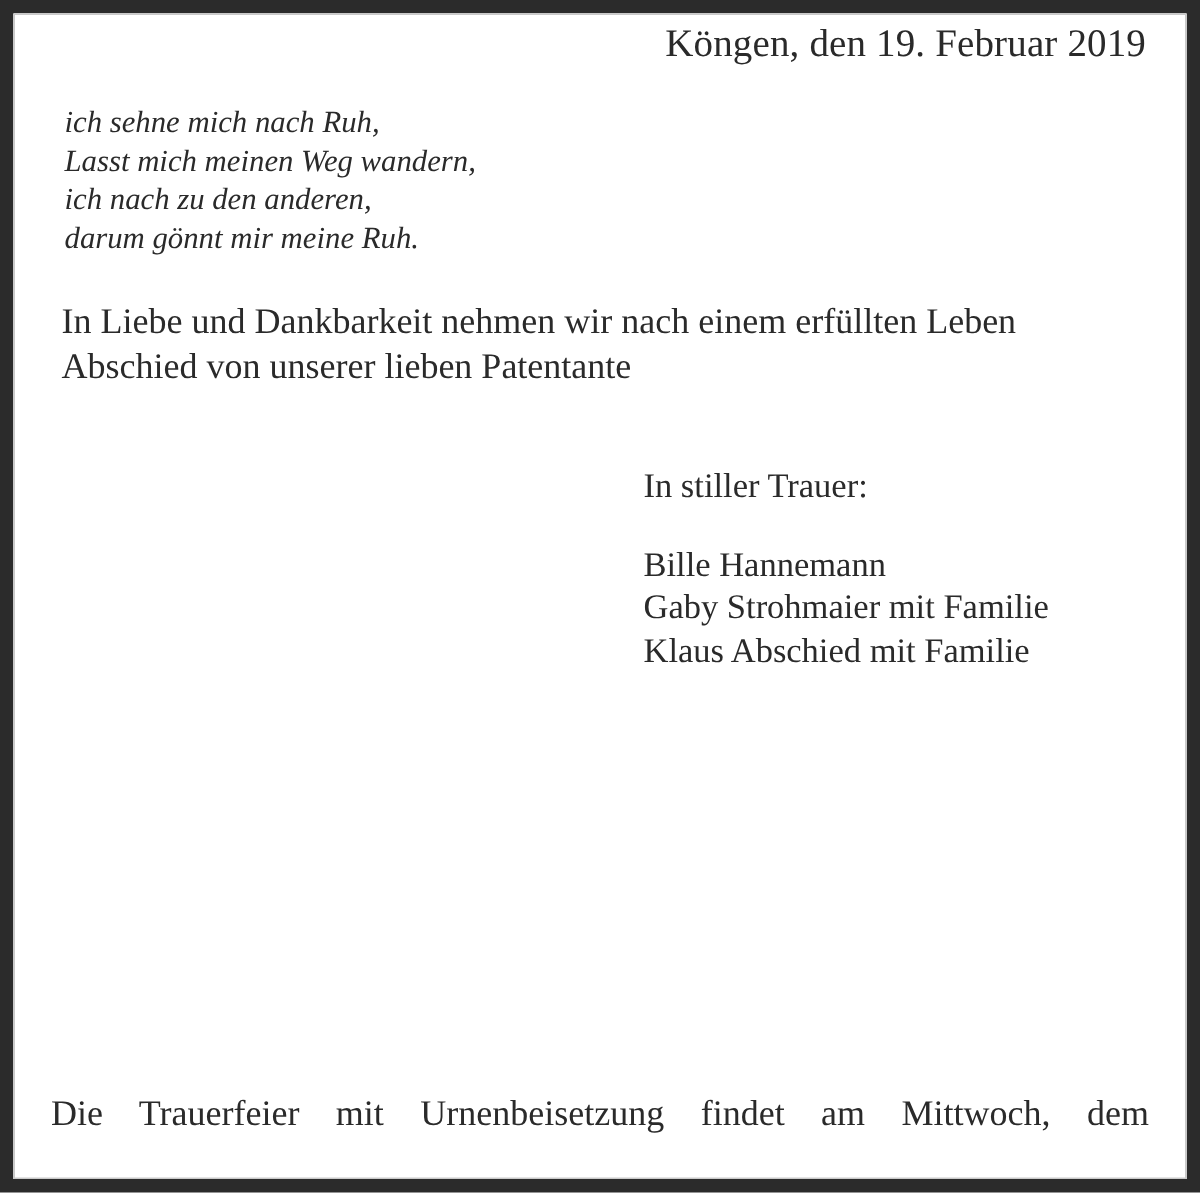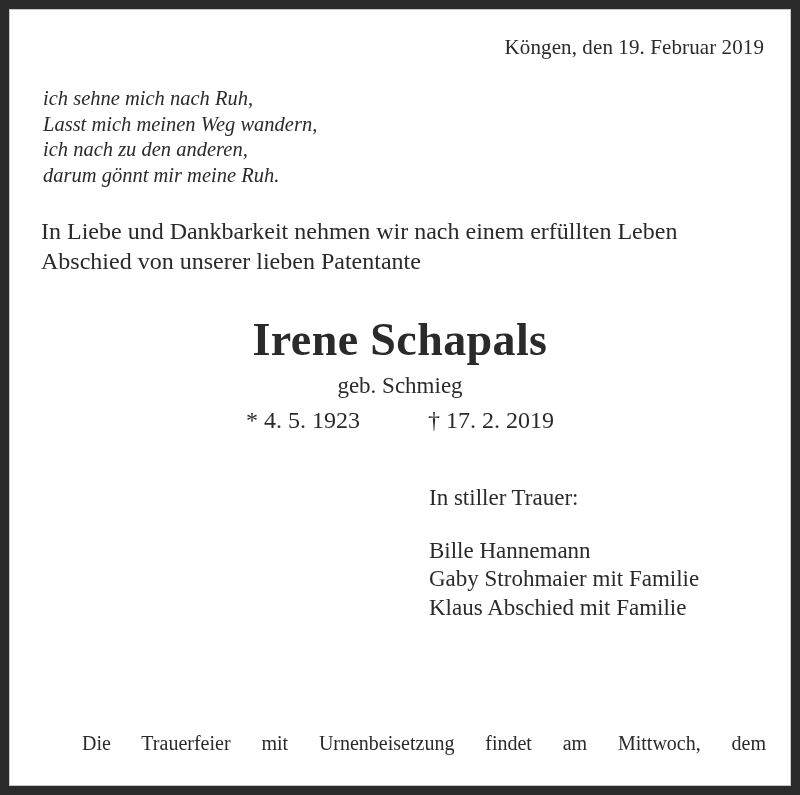--- a/index.html
+++ b/index.html
@@ -29,23 +29,23 @@
     height: 100%;
     border: 1px solid #c9c9c9;
     background: #ffffff;
     position: relative;
     padding: 0 24px;
   }
 
   
   .date-line {
     text-align: right;
-    font-size: 21px;
+    font-size: 26px;
     letter-spacing: 0.1px;
-    padding-top: 25px;
+    padding-top: 4px;
     padding-right: 2px;
     white-space: nowrap;
   }
 
   
   .poem {
     margin-top: 26px;
     padding-left: 9px;
     font-style: italic;
     font-size: 20.5px;
@@ -103,23 +103,22 @@
     margin-bottom: 24px;
   }
   .mourners-list div { white-space: nowrap; }
 
   
   .funeral {
     position: absolute;
     left: 24px;
     right: 24px;
     bottom: 26px;
-    font-size: 20px;
+    font-size: 24px;
     line-height: 31px;
-    margin-left: 48px;
   }
   .funeral .justified {
     text-align: justify;
     text-align-last: justify;
     white-space: normal;
   }
   .funeral .last {
     white-space: nowrap;
   }
 </style>
@@ -136,31 +135,20 @@
       <div>Lasst mich meinen Weg wandern,</div>
       <div>ich nach zu den anderen,</div>
       <div>darum gönnt mir meine Ruh.</div>
     </div>
 
     <div class="intro">
       <div>In Liebe und Dankbarkeit nehmen wir nach einem erfüllten Leben</div>
       <div>Abschied von unserer lieben Patentante</div>
     </div>
 
-    <div class="name-block">
-      <div class="deceased-name">Irene Schapals</div>
-      <div class="maiden-name">geb. Schmieg</div>
-      <div class="life-dates">
-        <span>*</span>
-        <span>4. 5. 1923</span>
-        <span class="gap"></span>
-        <span>†</span>
-        <span>17. 2. 2019</span>
-      </div>
-    </div>
 
     <div class="mourners">
       <div class="mourners-heading">In stiller Trauer:</div>
       <div class="mourners-list">
         <div>Bille Hannemann</div>
         <div>Gaby Strohmaier mit Familie</div>
         <div>Klaus Abschied mit Familie</div>
       </div>
     </div>
 

